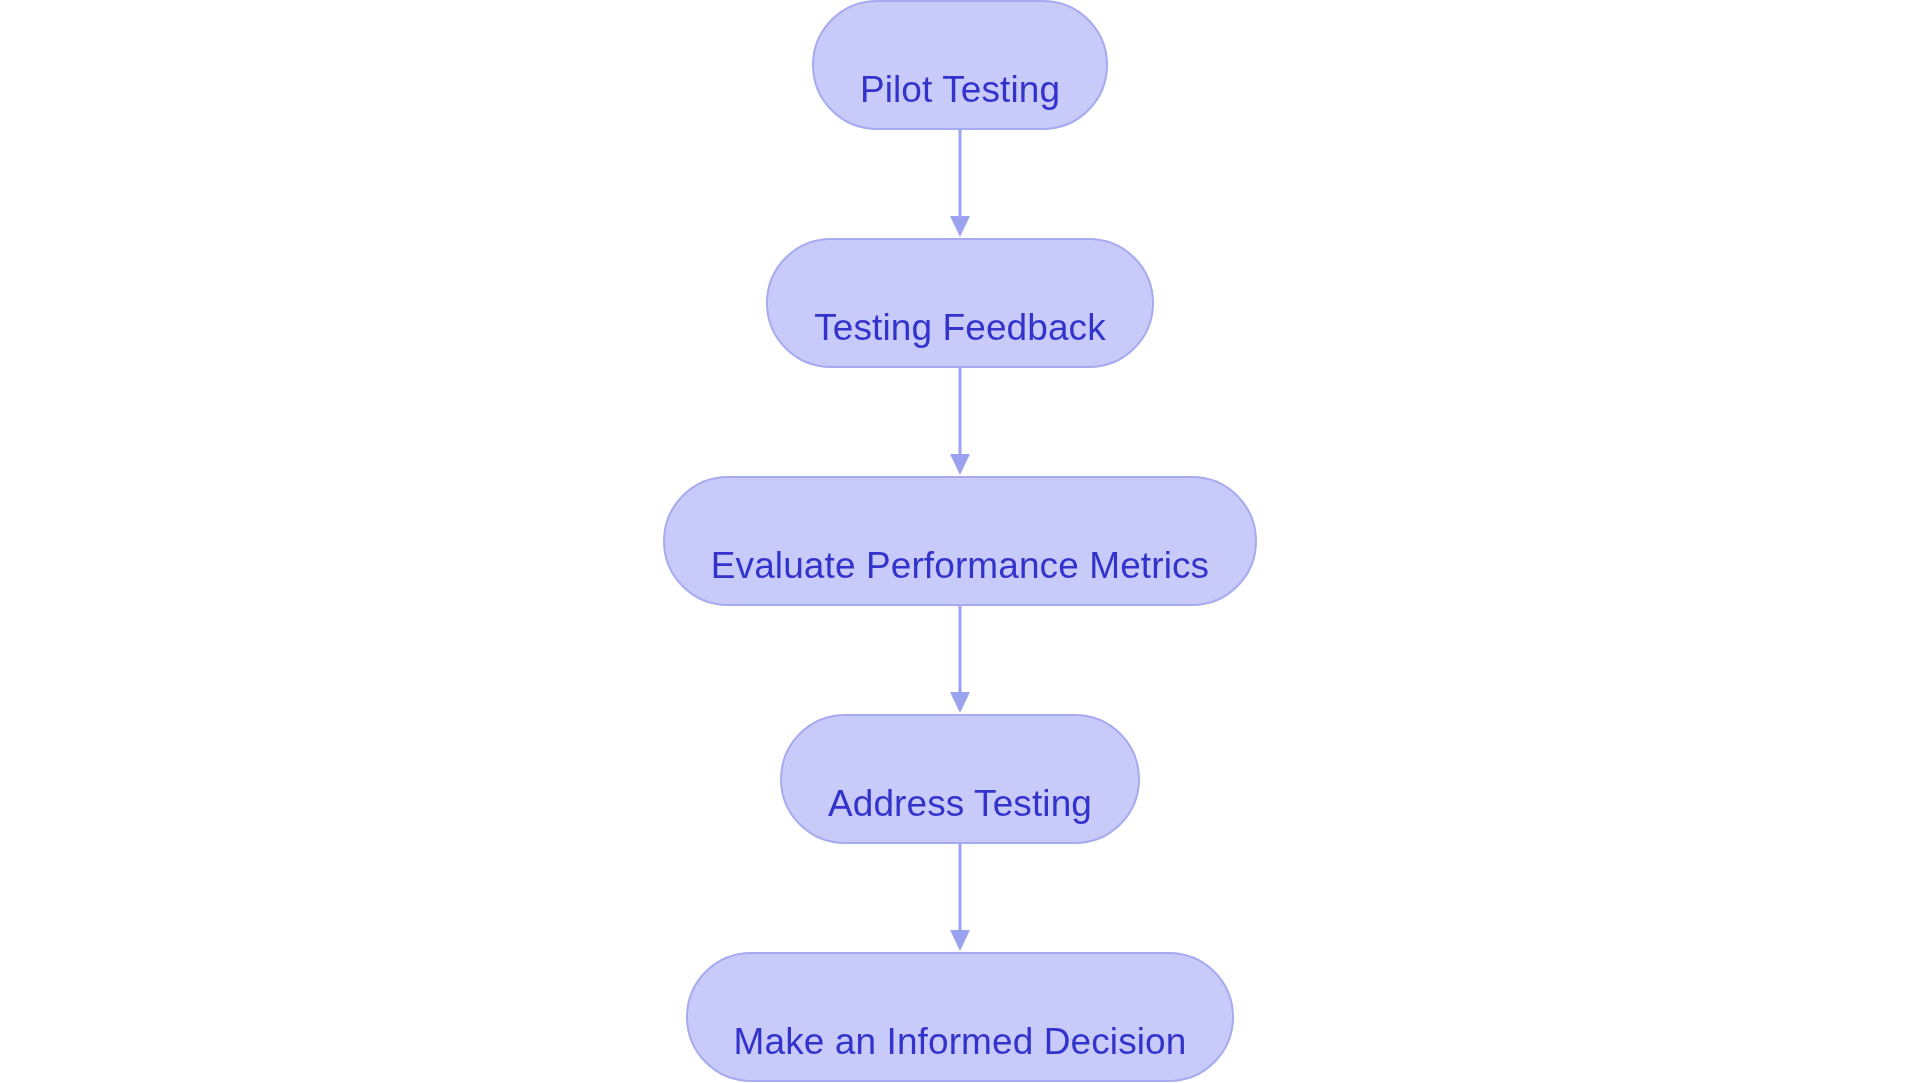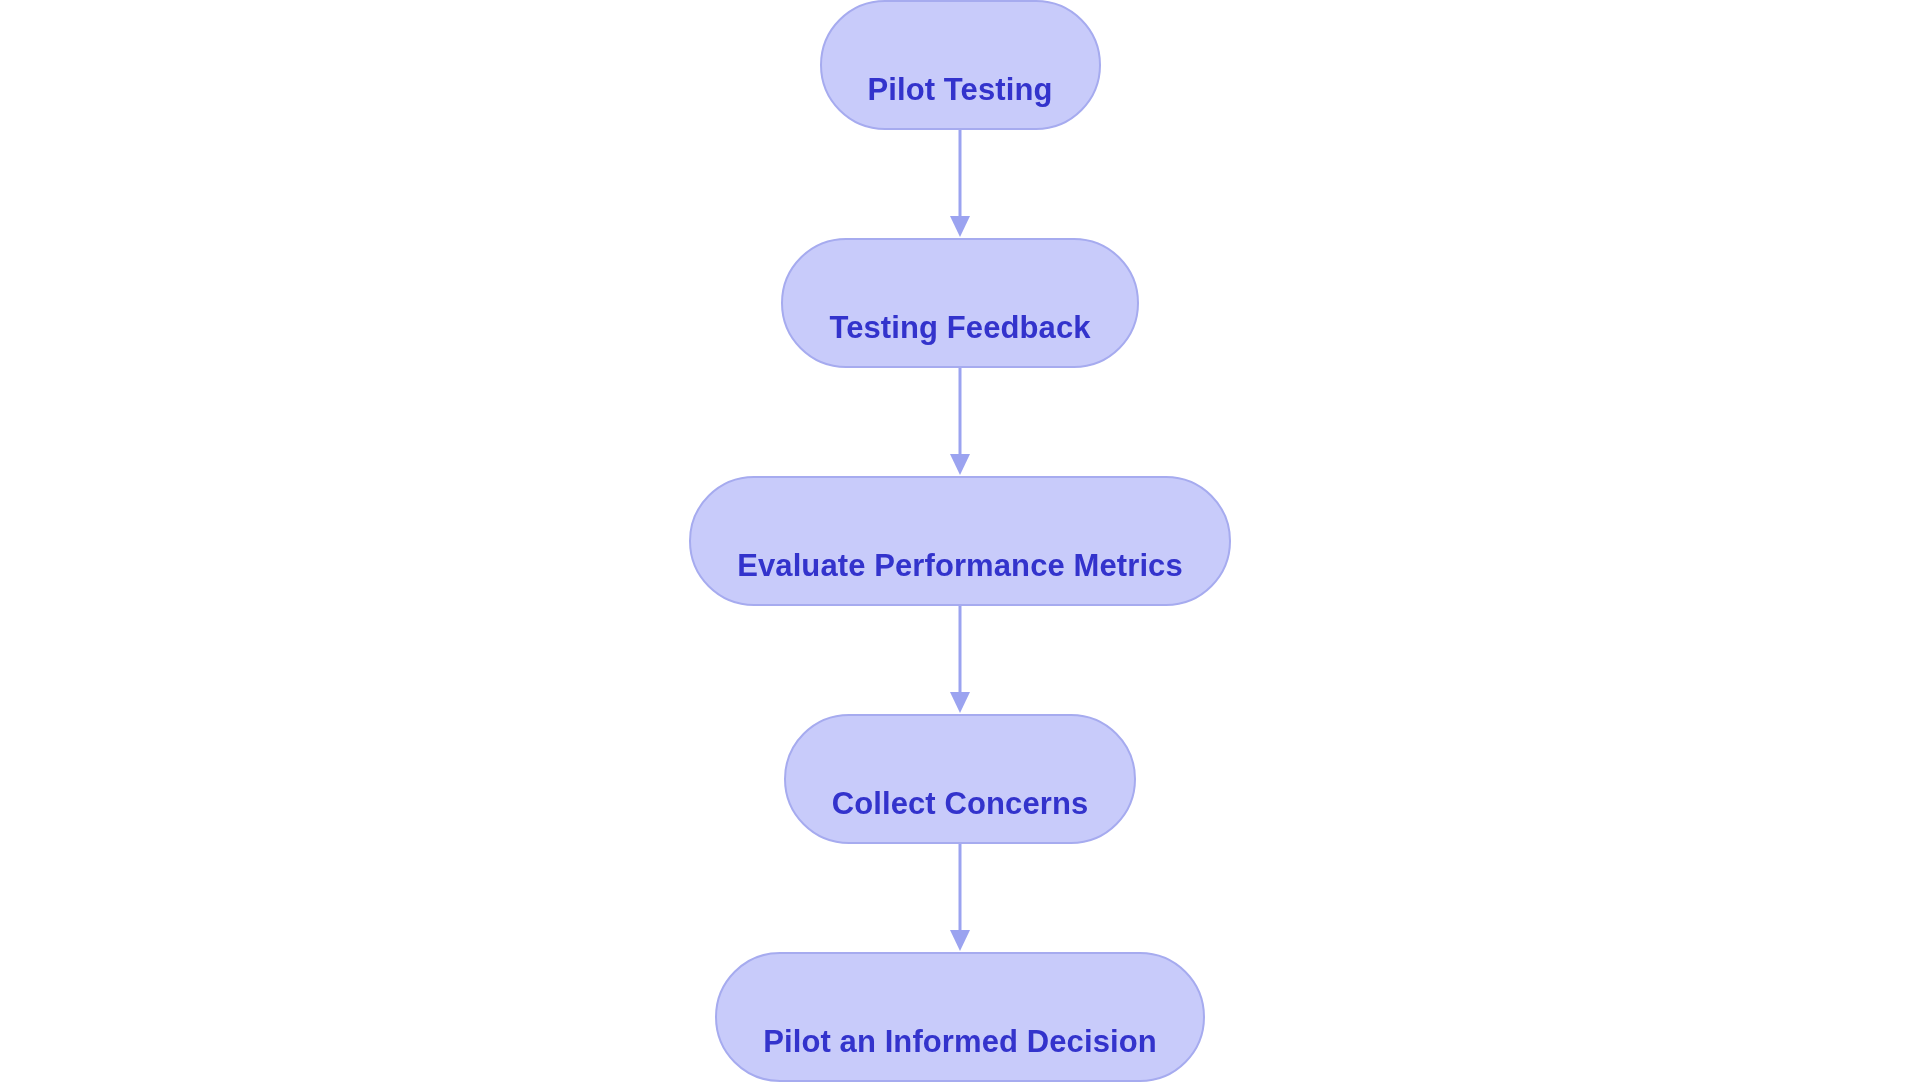--- a/index.html
+++ b/index.html
@@ -39,22 +39,22 @@
     border-radius: 65px;
     display: flex;
     align-items: center;
     justify-content: center;
     padding: 0 46px;
     white-space: nowrap;
   }
 
   .node-label {
     color: #3333cc;
-    font-size: 31px;
-    font-weight: 700;
+    font-size: 37px;
+    font-weight: 400;
     letter-spacing: 0.1px;
     line-height: 1;
     font-family: "Liberation Sans", "DejaVu Sans", sans-serif;
     margin-top: 48px;
   }
 
   .connector {
     width: 24px;
     height: 108px;
     display: block;
@@ -101,28 +101,28 @@
     </div>
   </div>
 
   <svg class="connector" viewBox="0 0 24 108">
     <line class="edge-line" x1="12" y1="0" x2="12" y2="88"></line>
     <polygon class="edge-head" points="2,86 22,86 12,107"></polygon>
   </svg>
 
   <div class="flow-step">
     <div class="node">
-      <span class="node-label">Collect Concerns</span>
+      <span class="node-label">Address Testing</span>
     </div>
   </div>
 
   <svg class="connector" viewBox="0 0 24 108">
     <line class="edge-line" x1="12" y1="0" x2="12" y2="88"></line>
     <polygon class="edge-head" points="2,86 22,86 12,107"></polygon>
   </svg>
 
   <div class="flow-step">
     <div class="node">
-      <span class="node-label">Pilot an Informed Decision</span>
+      <span class="node-label">Make an Informed Decision</span>
     </div>
   </div>
 
 </div>
 
 </body></html>

